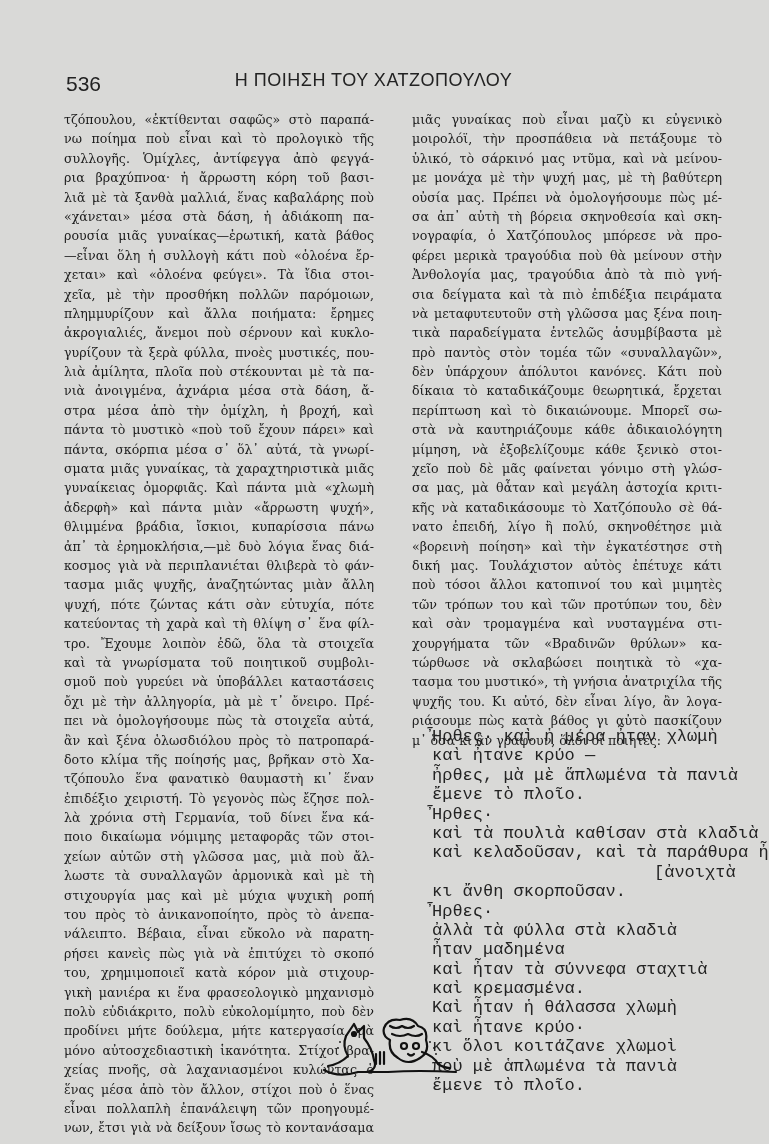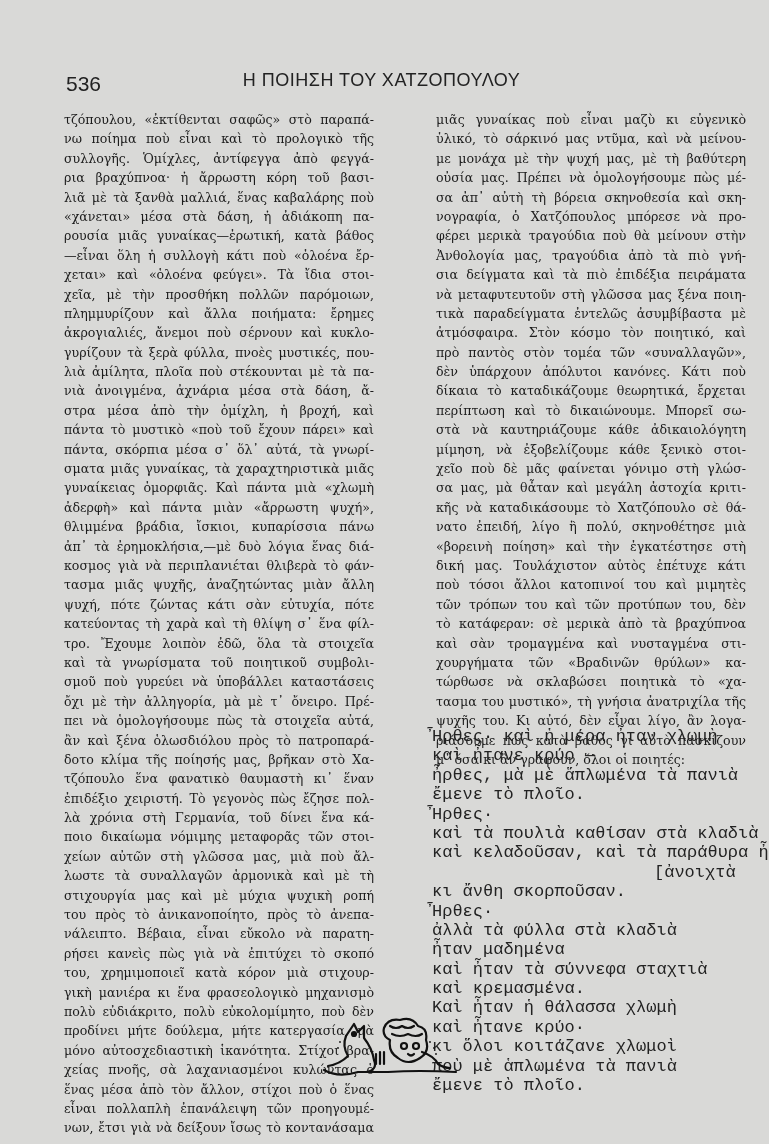--- a/index.html
+++ b/index.html
@@ -9,33 +9,33 @@
       font-family: "DejaVu Serif", "Liberation Serif", serif;
       color: #1c1c1c;
       position: relative;
     }
     .page-number {
       position: absolute; left: 66px; top: 72px;
       font-family: "Liberation Sans", "DejaVu Sans", sans-serif;
       font-size: 21px; color: #222;
     }
     .running-head {
-      position: absolute; left: 8px; width: 731px; top: 70px;
+      position: absolute; left: 0; width: 731px; top: 70px;
       text-align: center;
       font-family: "Liberation Sans", "DejaVu Sans", sans-serif;
       font-size: 18px; letter-spacing: 0.5px; color: #222;
       padding-left: 16px; box-sizing: border-box;
     }
     .column {
       position: absolute; top: 110px;
       font-size: 12.6px; line-height: 19.4px;
       white-space: nowrap;
     }
     .col-left { left: 64px; width: 310px; }
-    .col-right { left: 412px; width: 310px; margin-left: 24px; }
+    .col-right { left: 412px; width: 310px; }
     .line { display: block; height: 19.4px; overflow: visible; text-align: justify; text-align-last: justify; }
     .line.last { text-align-last: left; }
     .poem {
       position: absolute; left: 432px; top: 727px;
       font-family: Liberation Mono, monospace;
       font-size: 17px; line-height: 19.4px; color: #222;
       white-space: pre;
     }
     .poem .vline { display: block; height: 19.4px; }
     .poem .vline.indent-right { padding-left: 222px; }
@@ -100,46 +100,45 @@
       <span class="line">πολὺ εὐδιάκριτο, πολὺ εὐκολομίμητο, ποὺ δὲν</span>
       <span class="line">προδίνει μήτε δούλεμα, μήτε κατεργασία, μὰ</span>
       <span class="line">μόνο αὐτοσχεδιαστικὴ ἱκανότητα. Στίχοι βρα-</span>
       <span class="line">χείας πνοῆς, σὰ λαχανιασμένοι κυλώντας ὁ</span>
       <span class="line">ἕνας μέσα ἀπὸ τὸν ἄλλον, στίχοι ποὺ ὁ ἕνας</span>
       <span class="line">εἶναι πολλαπλὴ ἐπανάλειψη τῶν προηγουμέ-</span>
       <span class="line">νων, ἔτσι γιὰ νὰ δείξουν ἴσως τὸ κοντανάσαμα</span>
     </div>
   <div class="column col-right" id="right-col" style="left: 412px;">
       <span class="line">μιᾶς γυναίκας ποὺ εἶναι μαζὺ κι εὐγενικὸ</span>
+      <span class="line">μοιρολόϊ, τὴν προσπάθεια νὰ πετάξουμε τὸ</span>
       <span class="line">ὑλικό, τὸ σάρκινό μας ντῦμα, καὶ νὰ μείνου-</span>
       <span class="line">με μονάχα μὲ τὴν ψυχή μας, μὲ τὴ βαθύτερη</span>
       <span class="line">οὐσία μας. Πρέπει νὰ ὁμολογήσουμε πὼς μέ-</span>
       <span class="line">σα ἀπ᾽ αὐτὴ τὴ βόρεια σκηνοθεσία καὶ σκη-</span>
       <span class="line">νογραφία, ὁ Χατζόπουλος μπόρεσε νὰ προ-</span>
       <span class="line">φέρει μερικὰ τραγούδια ποὺ θὰ μείνουν στὴν</span>
       <span class="line">Ἀνθολογία μας, τραγούδια ἀπὸ τὰ πιὸ γνή-</span>
       <span class="line">σια δείγματα καὶ τὰ πιὸ ἐπιδέξια πειράματα</span>
       <span class="line">νὰ μεταφυτευτοῦν στὴ γλῶσσα μας ξένα ποιη-</span>
       <span class="line">τικὰ παραδείγματα ἐντελῶς ἀσυμβίβαστα μὲ</span>
-      <span class="line">ἀτμόσφαιρα. Στὸν κόσμο τὸν ποιητικό, καὶ</span>
       <span class="line">πρὸ παντὸς στὸν τομέα τῶν «συναλλαγῶν»,</span>
       <span class="line">δὲν ὑπάρχουν ἀπόλυτοι κανόνες. Κάτι ποὺ</span>
       <span class="line">δίκαια τὸ καταδικάζουμε θεωρητικά, ἔρχεται</span>
       <span class="line">περίπτωση καὶ τὸ δικαιώνουμε. Μπορεῖ σω-</span>
       <span class="line">στὰ νὰ καυτηριάζουμε κάθε ἀδικαιολόγητη</span>
       <span class="line">μίμηση, νὰ ἐξοβελίζουμε κάθε ξενικὸ στοι-</span>
       <span class="line">χεῖο ποὺ δὲ μᾶς φαίνεται γόνιμο στὴ γλώσ-</span>
       <span class="line">σα μας, μὰ θἆταν καὶ μεγάλη ἀστοχία κριτι-</span>
       <span class="line">κῆς νὰ καταδικάσουμε τὸ Χατζόπουλο σὲ θά-</span>
       <span class="line">νατο ἐπειδή, λίγο ἢ πολύ, σκηνοθέτησε μιὰ</span>
       <span class="line">«βορεινὴ ποίηση» καὶ τὴν ἐγκατέστησε στὴ</span>
       <span class="line">δική μας. Τουλάχιστον αὐτὸς ἐπέτυχε κάτι</span>
       <span class="line">ποὺ τόσοι ἄλλοι κατοπινοί του καὶ μιμητὲς</span>
       <span class="line">τῶν τρόπων του καὶ τῶν προτύπων του, δὲν</span>
-      <span class="line">τὸ κατάφεραν: σὲ μερικὰ ἀπὸ τὰ βραχύπνοα</span>
       <span class="line">καὶ σὰν τρομαγμένα καὶ νυσταγμένα στι-</span>
       <span class="line">χουργήματα τῶν «Βραδινῶν θρύλων» κα-</span>
       <span class="line">τώρθωσε νὰ σκλαβώσει ποιητικὰ τὸ «χα-</span>
       <span class="line">τασμα του μυστικό», τὴ γνήσια ἀνατριχίλα τῆς</span>
       <span class="line">ψυχῆς του. Κι αὐτό, δὲν εἶναι λίγο, ἂν λογα-</span>
       <span class="line">ριάσουμε πὼς κατὰ βάθος γι αὐτὸ πασκίζουν</span>
       <span class="line last">μ᾽ ὅσα κι ἂν γράφουν, ὅλοι οἱ ποιητές:</span>
     </div>
 
   <div class="poem" id="poem"><span class="vline">Ἦρθες· καὶ ἡ μέρα ἦταν χλωμὴ</span><span class="vline">καὶ ἦτανε κρύο —</span><span class="vline">ἦρθες, μὰ μὲ ἅπλωμένα τὰ πανιὰ</span><span class="vline">ἔμενε τὸ πλοῖο.</span><span class="vline">Ἦρθες·</span><span class="vline">καὶ τὰ πουλιὰ καθίσαν στὰ κλαδιὰ</span><span class="vline">καὶ κελαδοῦσαν, καὶ τὰ παράθυρα ἦταν</span><span class="vline indent-right">[ἀνοιχτὰ</span><span class="vline">κι ἄνθη σκορποῦσαν.</span><span class="vline">Ἦρθες·</span><span class="vline">ἀλλὰ τὰ φύλλα στὰ κλαδιὰ</span><span class="vline">ἦταν μαδημένα</span><span class="vline">καὶ ἦταν τὰ σύννεφα σταχτιὰ</span><span class="vline">καὶ κρεμασμένα.</span><span class="vline">Καὶ ἦταν ἡ θάλασσα χλωμὴ</span><span class="vline">καὶ ἦτανε κρύο·</span><span class="vline">κι ὅλοι κοιτάζανε χλωμοὶ</span><span class="vline">ποὺ μὲ ἁπλωμένα τὰ πανιὰ</span><span class="vline">ἔμενε τὸ πλοῖο.</span></div>

